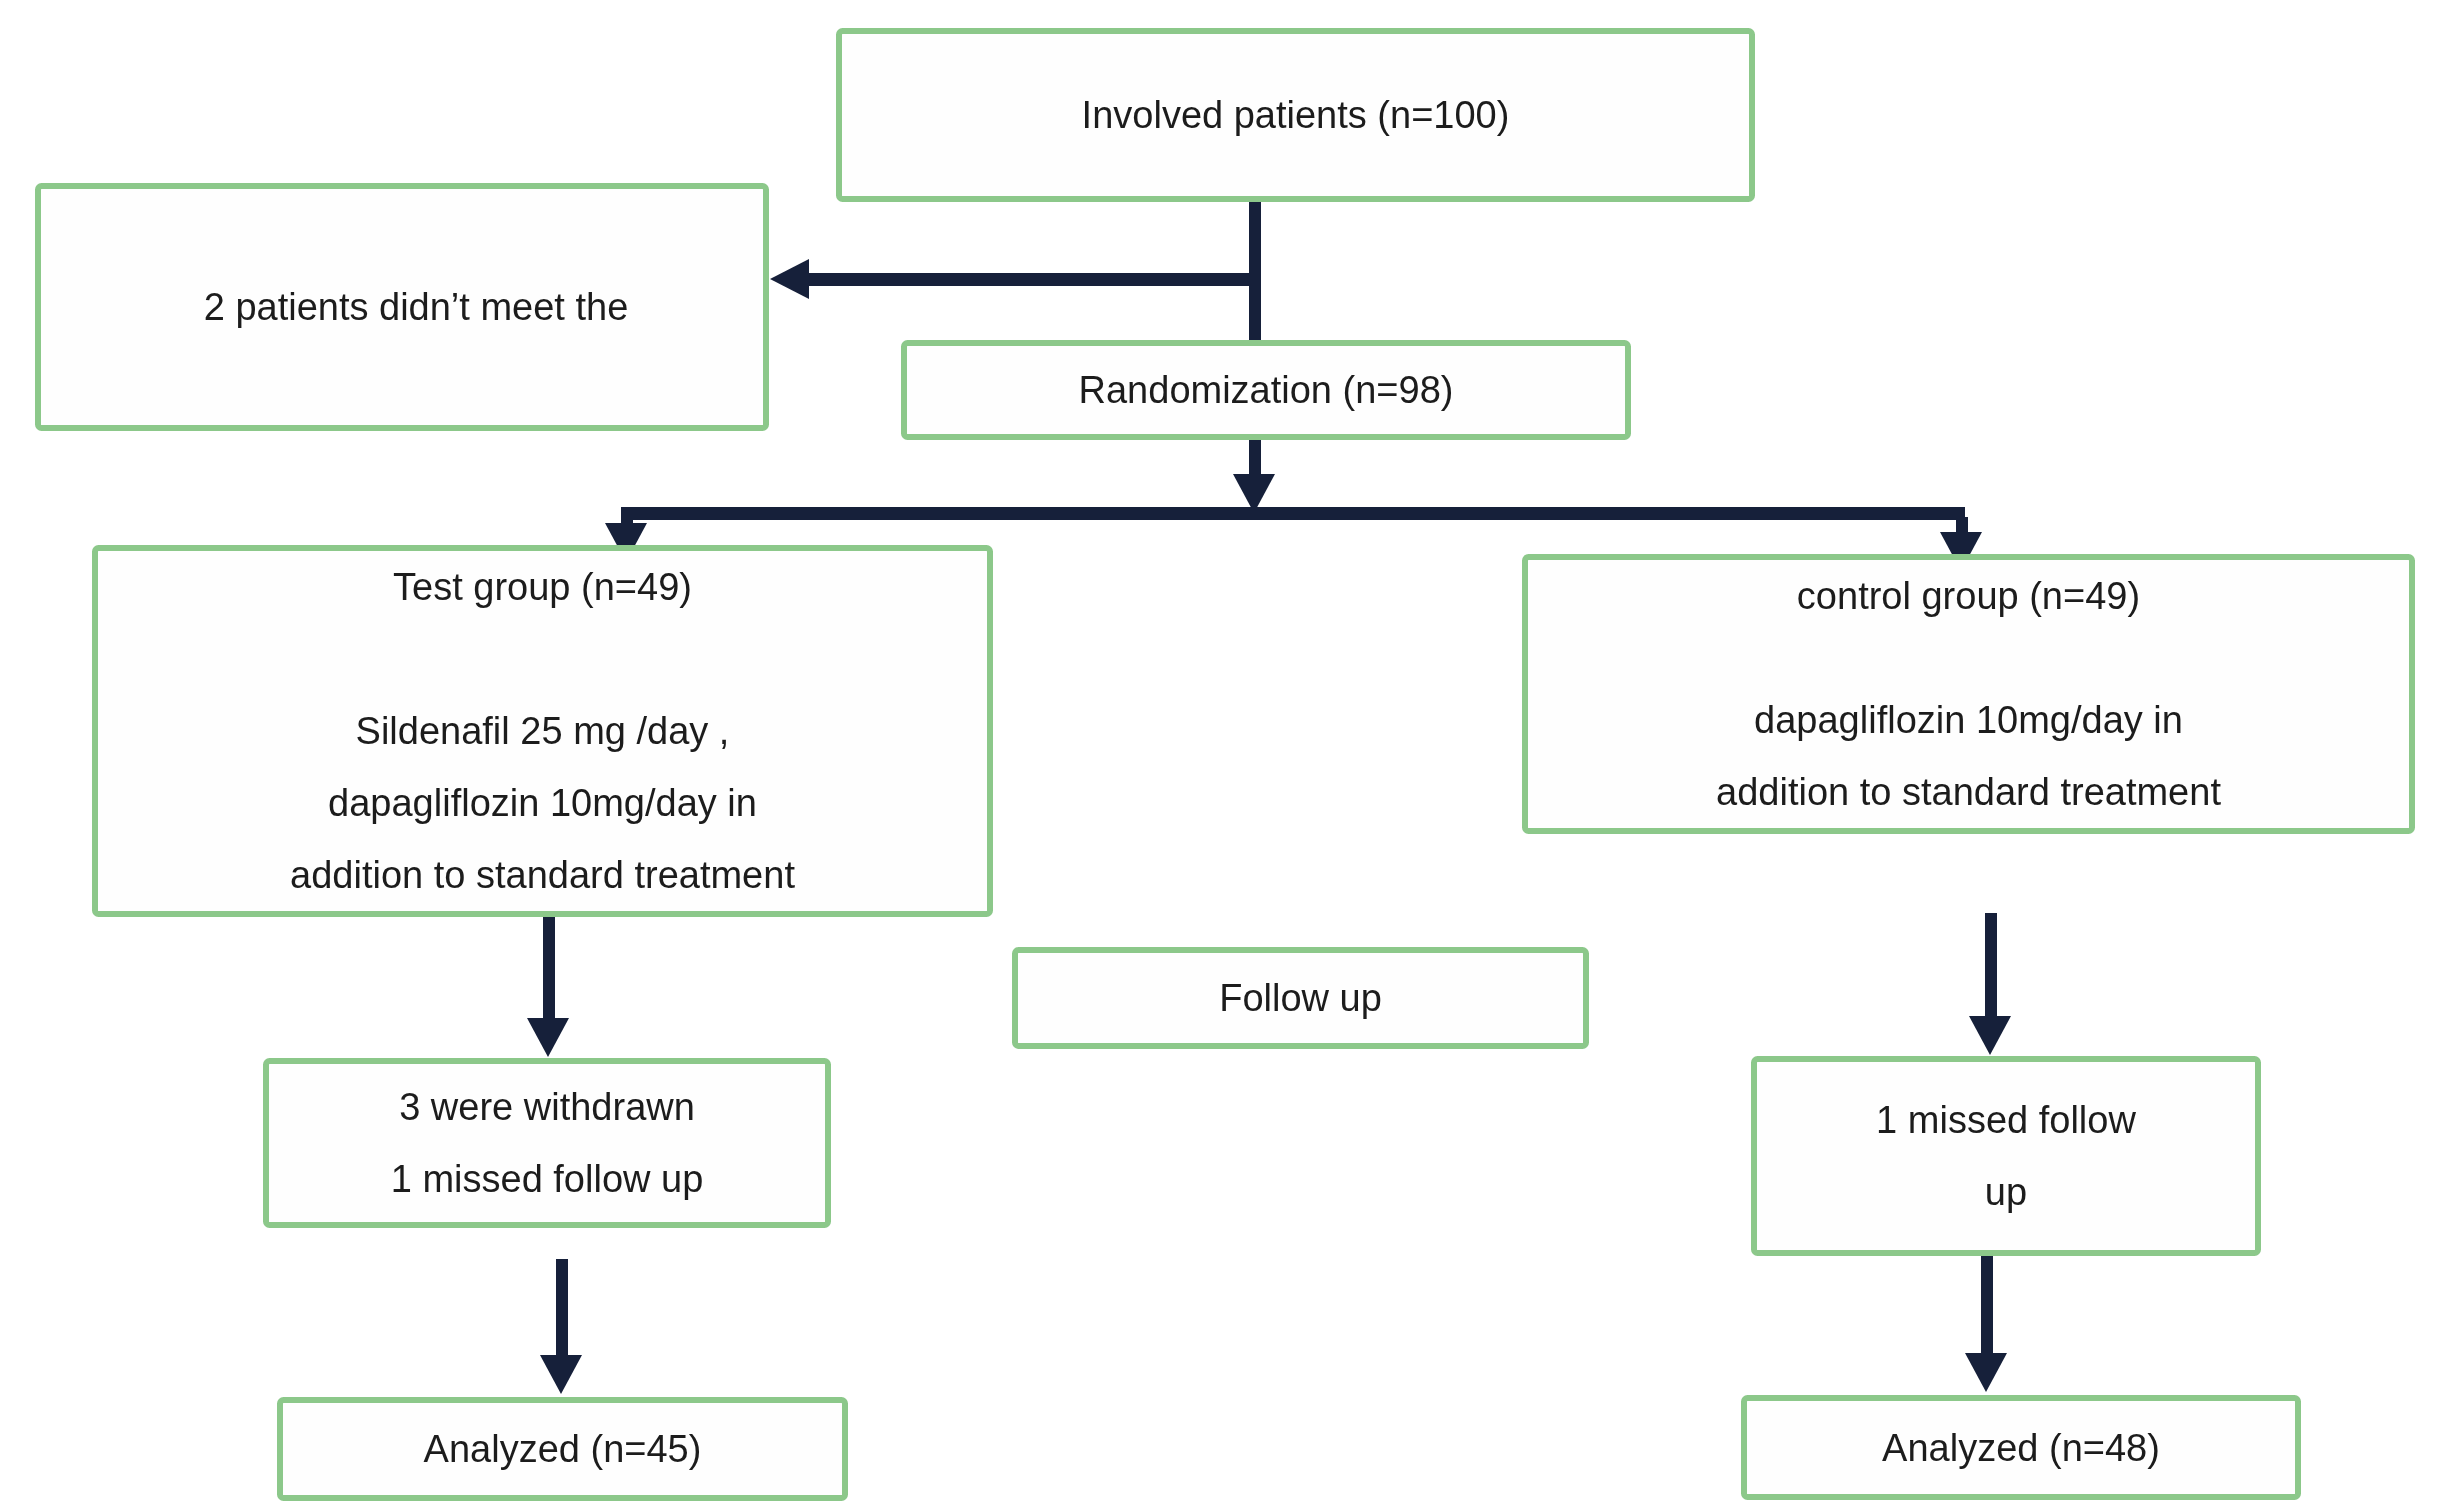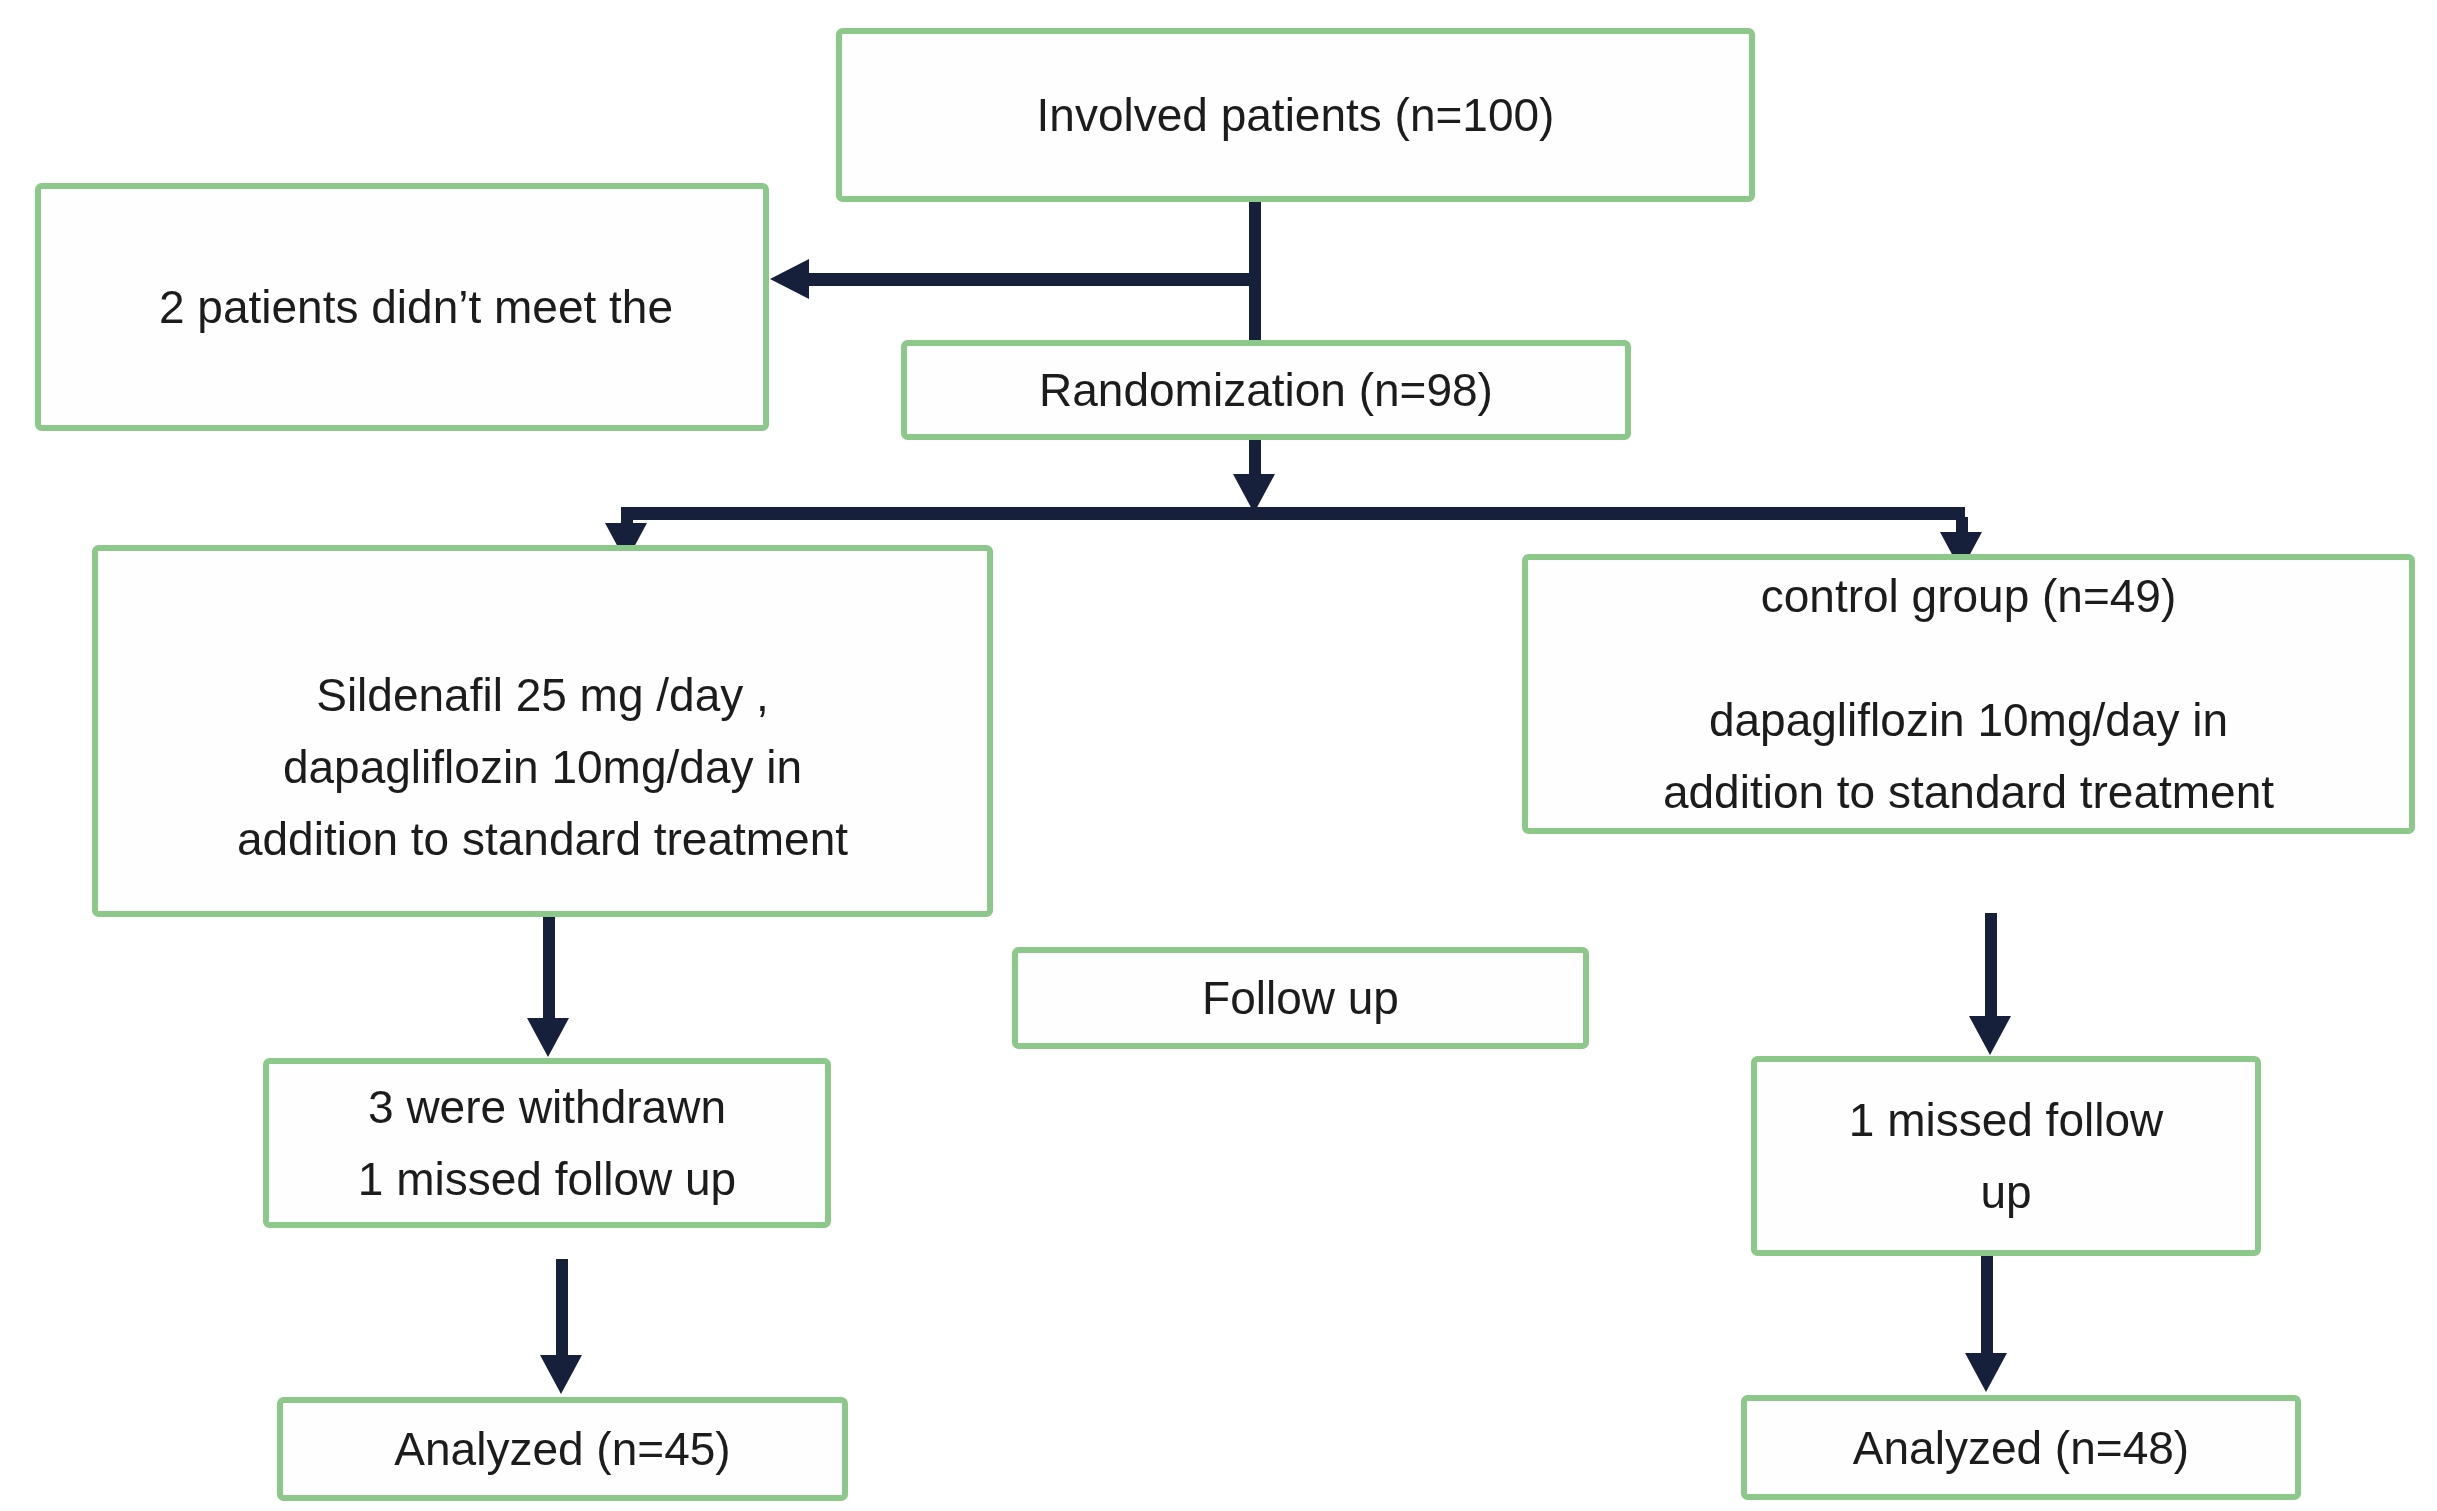--- a/index.html
+++ b/index.html
@@ -22,21 +22,21 @@
     position:absolute;
     box-sizing:border-box;
     border:6.5px solid var(--border-green);
     border-radius:6.5px;
     background:#fefefe;
     display:flex;
     flex-direction:column;
     align-items:center;
     justify-content:center;
     text-align:center;
-    font-size:46px;
+    font-size:38px;
     line-height:72px;
   }
   .box .line{white-space:nowrap;}
   .spacer{height:72px;}
   .vline{
     position:absolute;
     width:12px;
     background:var(--arrow);
   }
   .hline{
@@ -98,20 +98,21 @@
 
   <div class="box" style="left:35px;top:183px;width:734px;height:248px;padding-left:28px;">
     <div class="line">2 patients didn’t meet the</div>
   </div>
 
   <div class="box" style="left:901px;top:340px;width:730px;height:100px;">
     <div class="line">Randomization (n=98)</div>
   </div>
 
   <div class="box" style="left:92px;top:545px;width:901px;height:372px;">
+    <div class="line">Test group (n=49)</div>
     <div class="spacer"></div>
     <div class="line">Sildenafil 25 mg /day ,</div>
     <div class="line">dapagliflozin 10mg/day in</div>
     <div class="line">addition to standard treatment</div>
   </div>
 
   <div class="box" style="left:1522px;top:554px;width:893px;height:280px;">
     <div class="line">control group (n=49)</div>
     <div class="spacer"></div>
     <div class="line">dapagliflozin 10mg/day in</div>

